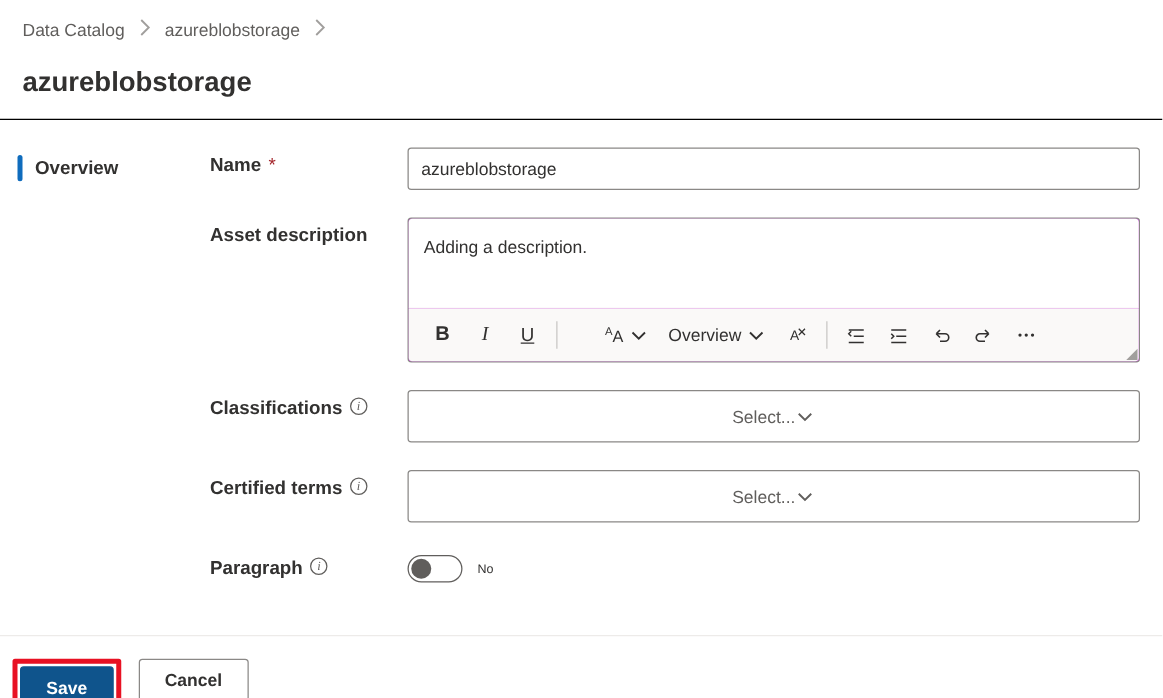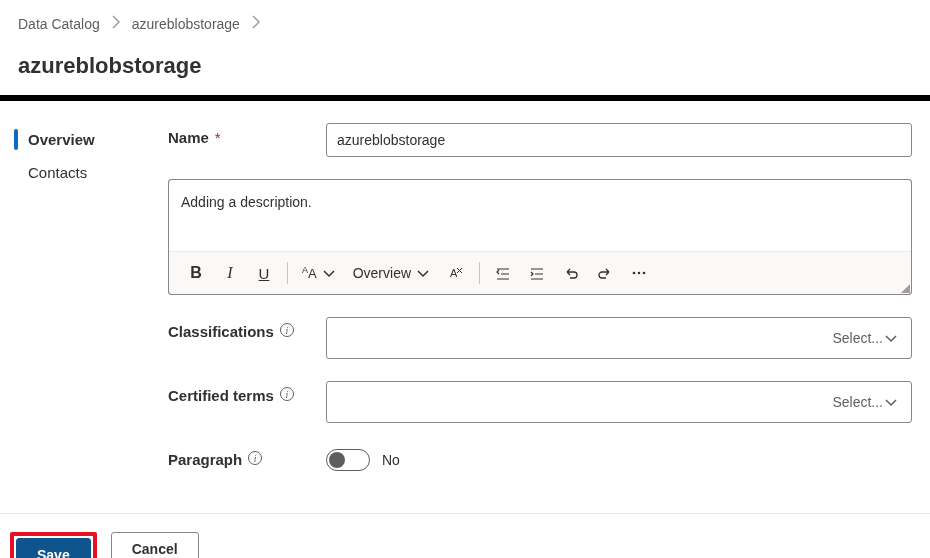--- a/index.html
+++ b/index.html
@@ -7,21 +7,21 @@
     
     
     .breadcrumb { display: flex; align-items: center; gap: 8px; padding: 14px 18px 6px; font-size: 14px; color: #605e5c; text-align: right; }
     .breadcrumb-item { color: #605e5c; cursor: pointer; }
     .breadcrumb-sep { color: #a19f9d; }
     
     
     .page-title { font-size: 22px; font-weight: 600; padding: 14px 18px 16px; color: #323130; }
     
     
-    .main-wrap { border-top: 6px solid #000000; border-bottom: 1px solid #edebe9; }
+    .main-wrap { border-top: 1px solid #000000; border-bottom: 1px solid #edebe9; }
     .main-grid { display: flex; padding: 8px 0 20px; }
     
     .sidebar { width: 150px; padding: 14px 0; }
     .sidebar-item { padding: 8px 14px 8px 28px; font-size: 15px; color: #323130; cursor: pointer; position: relative; }
     .sidebar-item.active { font-weight: 600; }
     .sidebar-item.active::before { content: ""; position: absolute; left: 14px; top: 6px; bottom: 6px; width: 3.5px; background: #0f6cbd; border-radius: 2px; }
     
     .form-area { flex: 1; padding: 14px 18px 0 18px; }
     .form-row { display: flex; margin-bottom: 22px; align-items: flex-start; }
     .form-label { width: 158px; font-size: 15px; font-weight: 600; color: #323130; padding-top: 6px; display: flex; align-items: flex-start; gap: 4px; }
@@ -32,26 +32,26 @@
     .text-input { width: 100%; height: 34px; padding: 0 10px; border: 1px solid #8a8886; border-radius: 3px; font-size: 14px; color: #323130; outline: none; font-family: inherit; }
     
     .editor-box { width: 100%; border: 1px solid #8a8886; border-radius: 3px; background: #d946ef; position: relative; }
     .editor-content { min-height: 72px; padding: 14px 12px; font-size: 14px; color: #323130; background: #fff; border-bottom: 1px solid #edebe9; border-radius: 3px 3px 0 0; }
     .editor-toolbar { display: flex; align-items: center; gap: 0; padding: 6px 10px; background: #faf9f8; border-radius: 0 0 3px 3px; }
     .tb-btn { width: 34px; height: 30px; display:inline-flex; align-items:center; justify-content:center; cursor:pointer; color:#323130; font-size:15px; border-radius:3px; }
     .tb-sep { width:1px; height:22px; background:#c8c6c4; margin: 0 6px; }
     .tb-dd { display:inline-flex; align-items:center; gap:4px; padding: 0 8px; height:30px; cursor:pointer; color:#323130; font-size:14px; }
     .resize-handle { position:absolute; right:1px; bottom:1px; width:0; height:0; border-right: 9px solid #a19f9d; border-top: 9px solid transparent; cursor: nwse-resize; }
     
-    .select-input { width: 100%; height: 42px; padding: 0 12px; border: 1px solid #8a8886; border-radius: 3px; font-size: 14px; color: #605e5c; display:flex; align-items:center; justify-content:flex-end; cursor:pointer; }
+    .select-input { width: 100%; height: 42px; padding: 0 12px; border: 1px solid #8a8886; border-radius: 3px; font-size: 14px; color: #605e5c; display:flex; align-items:center; justify-content:center; cursor:pointer; }
     
     .toggle-row { display:flex; align-items:center; gap:12px; padding-top:4px; }
     .toggle { width: 44px; height:22px; border-radius:11px; border:1px solid #605e5c; background:#fff; position:relative; cursor:pointer; }
     .toggle-knob { position:absolute; left:2px; top:2px; width:16px; height:16px; border-radius:50%; background:#605e5c; }
-    .toggle-label { font-size:14px; color:#323130; }
+    .toggle-label { font-size:10px; color:#323130; }
     
     
     .footer { padding: 18px 10px 10px; display:flex; gap:14px; }
     .highlight-box { border: 4px solid #e81123; padding: 2px; border-radius: 2px; }
     .btn { height: 34px; padding: 0 20px; border-radius: 3px; font-size: 14px; font-weight: 600; cursor:pointer; display:inline-flex; align-items:center; justify-content:center; font-family: inherit; }
     .btn-primary { background: #0f548c; color:#fff; border:1px solid #0f548c; }
     .btn-secondary { background:#fff; color:#323130; border:1px solid #8a8886; }
     
     svg { width:16px; height:16px; }
   </style>
@@ -72,52 +72,52 @@
       </svg>
   </span>
 </div>
 
 <h1 class="page-title">azureblobstorage</h1>
 
 <div class="main-wrap">
   <div class="main-grid">
     <div class="sidebar">
       <div class="sidebar-item active">Overview</div>
-      <div class="sidebar-item">Contacts</div>
     </div>
 
     <div class="form-area">
 
       <div class="form-row">
         <div class="form-label">
           <span>Name</span>
             <span class="req">*</span>
         </div>
         <div class="form-ctrl">
           <input class="text-input" value="azureblobstorage" style="">
         </div>
       </div>
 
       <div class="form-row">
+        <div class="form-label">Asset description</div>
         <div class="form-ctrl">
           <div class="editor-box">
             <div class="editor-content" contenteditable="true" style="">Adding a description.</div>
             <div class="editor-toolbar">
               <div class="tb-btn" title="Bold">
                   <b style="font-size:16px;">B</b>
                 </div>
               <div class="tb-btn" title="Italic">
                   <i style="font-family:serif;font-size:16px;">I</i>
                 </div>
               <div class="tb-btn" title="Underline">
                   <span style="text-decoration:underline;">U</span>
                 </div>
               <div class="tb-sep"></div>
               <div class="tb-dd">
-                <span style="font-size:13px;"><sup style="font-size:9px;">A</sup>A</span>
+                <span style="font-size:13px;margin-left:24px;"><sup style="font-size:9px;">A</sup>A</span>
                 <svg viewBox="0 0 16 16" width="12" height="12">
                     <path d="M3 6l5 5 5-5" fill="none" stroke="#323130" stroke-width="1.5"></path>
                   </svg>
               </div>
               <div class="tb-dd">
                 <span>Overview</span>
                 <svg viewBox="0 0 16 16" width="12" height="12">
                     <path d="M3 6l5 5 5-5" fill="none" stroke="#323130" stroke-width="1.5"></path>
                   </svg>
               </div>

